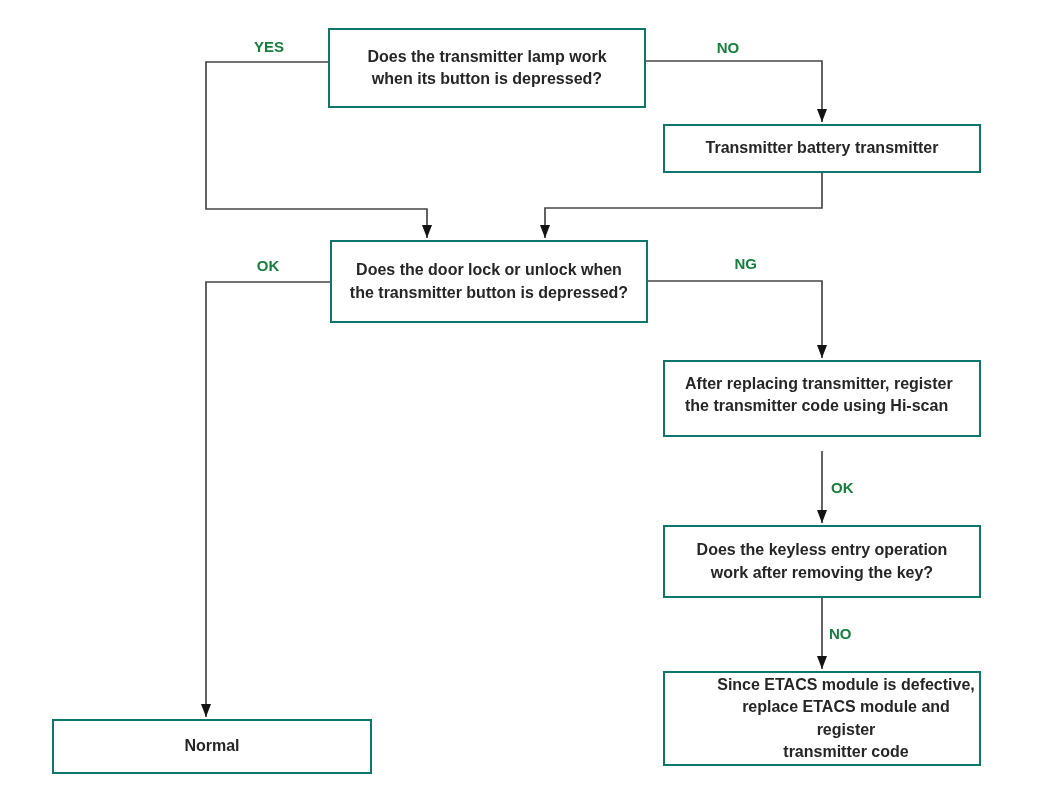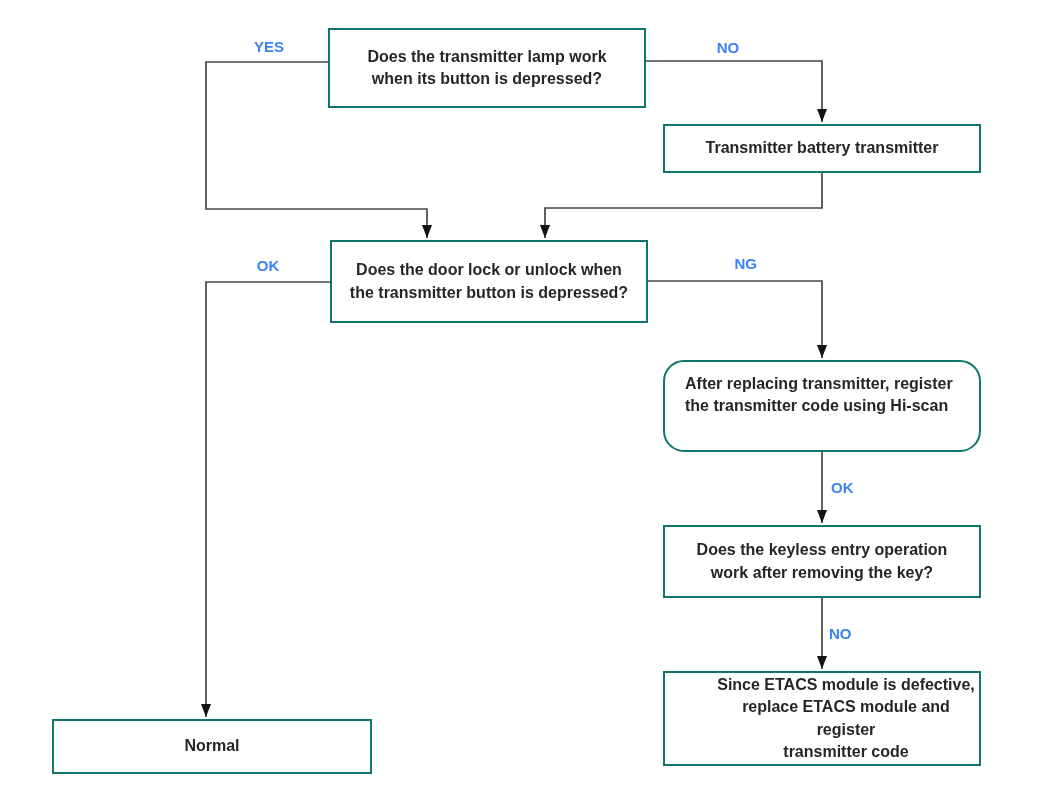--- a/index.html
+++ b/index.html
@@ -40,21 +40,21 @@
   .node.top-left {
     align-items: flex-start;
     justify-content: flex-start;
     text-align: left;
     padding: 11px 20px;
   }
   .edge-label {
     position: absolute;
     font-size: 15px;
     font-weight: bold;
-    color: #3b82f6;
+    color: #15803d;
     text-align: center;
     white-space: nowrap;
   }
   .edge-label.left-align { text-align: left; }
 </style>
 </head>
 <body>
 
 <div id="canvas">
 
@@ -74,21 +74,21 @@
   </svg>
 
   <div class="node" style="left:328px; top:28px; width:318px; height:80px;">Does the transmitter lamp work
 when its button is depressed?</div>
 
   <div class="node" style="left:663px; top:124px; width:318px; height:49px;">Transmitter battery transmitter</div>
 
   <div class="node" style="left:330px; top:240px; width:318px; height:83px;">Does the door lock or unlock when
 the transmitter button is depressed?</div>
 
-  <div class="node top-left" style="left:663px; top:360px; width:318px; height:92px;border-radius:21px;">After replacing transmitter, register
+  <div class="node top-left" style="left:663px; top:360px; width:318px; height:77px;">After replacing transmitter, register
 the transmitter code using Hi-scan</div>
 
   <div class="node" style="left:663px; top:525px; width:318px; height:73px;">Does the keyless entry operation
 work after removing the key?</div>
 
   <div class="node" style="left:663px; top:671px; width:318px; height:95px;padding-left:48px;">Since ETACS module is defective,
 replace ETACS module and register
 transmitter code</div>
 
   <div class="node" style="left:52px; top:719px; width:320px; height:55px;">Normal</div>

